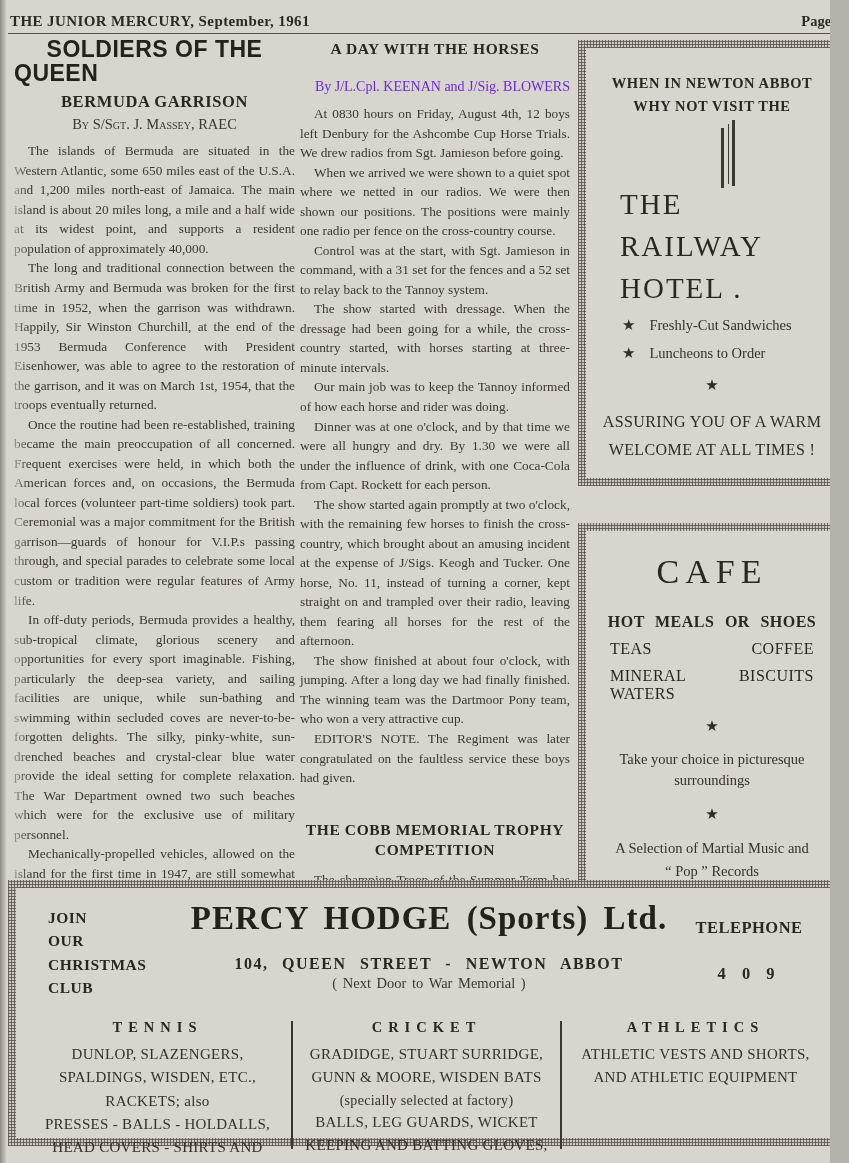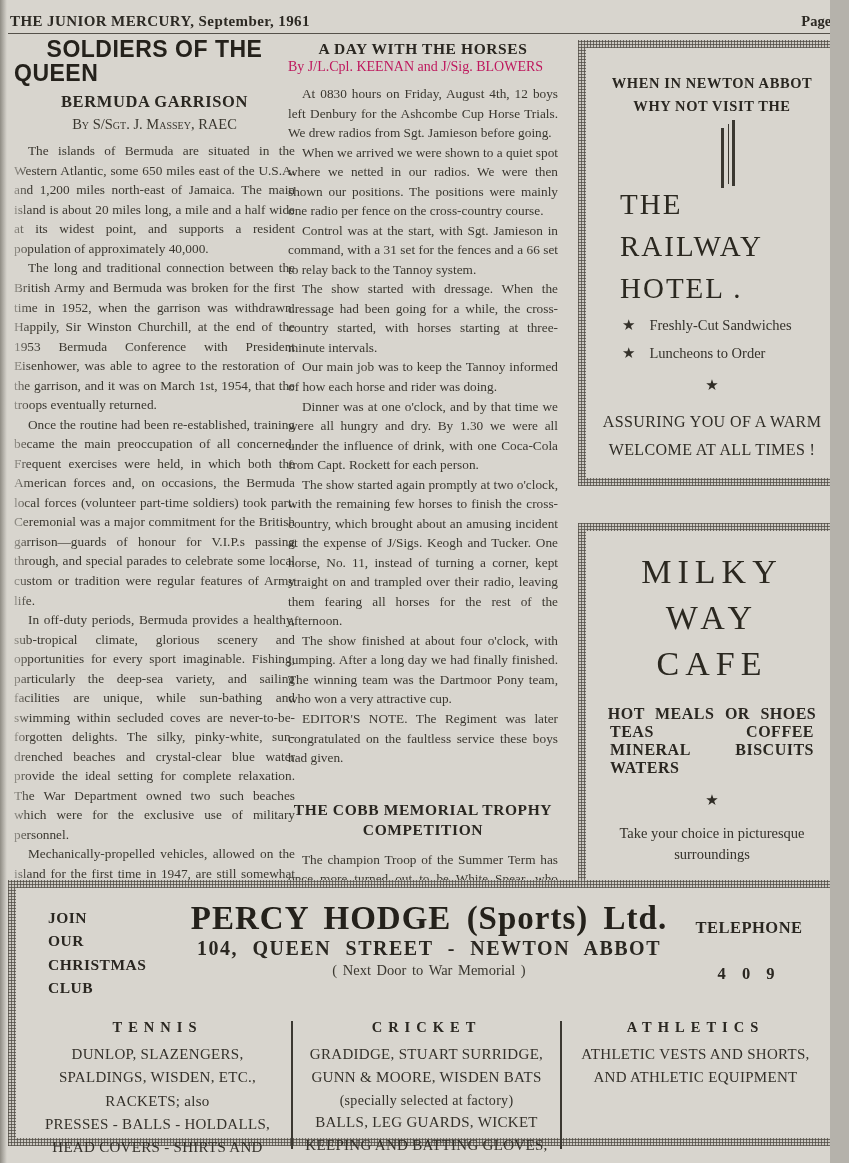--- a/index.html
+++ b/index.html
@@ -55,27 +55,27 @@
   .sub-head {
     font-weight:bold; font-size:16.5px; text-align:center; color:#2a2721;
     letter-spacing:.6px; margin-top:7px;
   }
   .byline {
     font-size:14.5px; text-align:center; color:#3a372f; margin-top:4px; margin-bottom:8px;
     font-variant:small-caps;
   }
 
   
-  #col-mid { left:288px; top:40px; width:270px; }
+  #col-mid { left:300px; top:40px; width:270px; }
   .mid-title {
     font-weight:bold; font-size:15.5px; text-align:center; color:#2a2721;
     letter-spacing:.6px;
   }
   .mid-byline {
-    font-size:14px; text-align:left; margin-top:1px; margin-bottom:9px; color:#be185d;
+    font-size:14px; text-align:right; margin-top:21px; margin-bottom:9px; color:#6d28d9;
   }
   .cobb-block { margin-top:32px; }
   .cobb-title { margin-bottom:10px; line-height:1.3; }
 
   
   .hatch {
     padding:8px;
     background:
       repeating-linear-gradient(0deg, rgba(78,74,66,.75) 0 1px, rgba(0,0,0,0) 1px 3px),
       repeating-linear-gradient(90deg, rgba(78,74,66,.75) 0 1px, rgba(0,0,0,0) 1px 3px),
@@ -96,33 +96,33 @@
   .hotel-name div { font-size:29px; letter-spacing:2px; line-height:1.0; margin-bottom:13px; }
   .rail-bullets { margin:6px 0 0 26px; }
   .rail-bullet { display:flex; align-items:baseline; font-size:14.5px; margin-bottom:10px; color:#34312a; }
   .rail-bullet .star-icon { margin-right:14px; font-size:15px; }
   .star-center { text-align:center; font-size:15px; margin:14px 0; color:#2f2c25; }
   .rail-footer { text-align:center; font-size:16px; letter-spacing:.4px; color:#2f2c25; line-height:1.75; }
 
   .milky { margin-top:37px; }
   .milky-title { text-align:center; font-size:34px; letter-spacing:6px; color:#2b2820; line-height:1.35; margin-top:4px; }
   .milky-menu-line { text-align:center; font-weight:bold; font-size:16px; letter-spacing:.5px; word-spacing:6px; margin-top:18px; color:#2a2721; }
-  .milky-row { display:flex; justify-content:space-between; font-weight:bold; font-size:16px; letter-spacing:.5px; padding:0 14px; color:#2a2721; }
+  .milky-row { display:flex; justify-content:space-between; font-weight:normal; font-size:16px; letter-spacing:.5px; padding:0 14px; margin-top:9px; color:#2a2721; }
   .milky-tag { text-align:center; font-size:14.5px; width:210px; margin:0 auto; line-height:1.45; color:#34312a; }
   .milky-sel { text-align:center; font-size:14.5px; line-height:1.6; color:#34312a; }
   .milky-addr { text-align:center; font-weight:bold; font-size:16px; letter-spacing:.3px; margin-top:18px; margin-bottom:4px; color:#2a2721; }
 
   
   .bottom-ad { position:absolute; left:8px; top:880px; width:837px; height:266px; }
   .bottom-inner { background:#d8d5ce; padding:12px 8px 24px; height:100%; }
   .ph-header { display:flex; }
   .ph-club { width:165px; padding:6px 0 0 24px; font-weight:bold; font-size:15.5px; line-height:1.5; letter-spacing:.5px; color:#2a2721; }
   .ph-center { flex:1; text-align:center; }
   .ph-title { font-weight:bold; font-size:33px; letter-spacing:1px; word-spacing:6px; color:#24211b; }
-  .ph-addr { font-weight:bold; font-size:20px; letter-spacing:1.5px; word-spacing:8px; margin-top:0; color:#2a2721; }
+  .ph-addr { font-weight:bold; font-size:16px; letter-spacing:1.5px; word-spacing:8px; margin-top:18px; color:#2a2721; }
   .ph-note { font-size:14.5px; word-spacing:2px; margin-top:2px; color:#3a372f; }
   .ph-phone { width:160px; text-align:center; padding-top:18px; font-weight:bold; color:#2a2721; }
   .ph-phone .tel { font-size:16.5px; letter-spacing:.5px; }
   .ph-phone .num { font-size:16.5px; letter-spacing:6px; margin-top:26px; }
   .ph-sections { display:flex; margin-top:20px; }
   .ph-section { flex:1; text-align:center; padding:0 6px; }
   .ph-sec-head { font-weight:bold; font-size:14.5px; letter-spacing:6px; color:#2a2721; margin-bottom:7px; }
   .ph-line { font-size:15px; line-height:1.55; letter-spacing:.3px; color:#34312a; }
   .ph-line.small { font-size:14px; }
   .vdiv { width:2px; background:#3b3831; height:128px; margin-top:2px; }
@@ -148,21 +148,21 @@
     <p class="body-p">In off-duty periods, Bermuda provides a healthy, sub-tropical climate, glorious scenery and opportunities for every sport imaginable.  Fishing, particularly the deep-sea variety, and sailing facilities are unique, while sun-bathing and swimming within secluded coves are never-to-be-forgotten delights.  The silky, pinky-white, sun-drenched beaches and crystal-clear blue water provide the ideal setting for complete relaxation.  The War Department owned two such beaches which were for the exclusive use of military personnel.</p>
     <p class="body-p">Mechanically-propelled vehicles, allowed on the island for the first time in 1947, are still somewhat of a novelty to the Bermudian.  The speed limits (nowhere more than 20 miles an hour) were rigidly enforced by the local police, and it was difficult to understand how the RASC drivers were able to overturn their vehicles and damage public and private property alike with such consistency !</p>
     <p class="body-p">The three-year tour for the regular soldier passes much too quickly:  it is with reluctance that he packs his kit and prepares for his return to home establishment.  So, it is said, it was with even greater reluctance that, in 1957, the Minister of Defence decided to once more withdraw the garrison from Bermuda.</p>
   </section>
 
   <section class="col" id="col-mid">
     <h2 class="mid-title">A DAY WITH THE HORSES</h2>
     <div class="mid-byline">By J/L.Cpl. KEENAN and J/Sig. BLOWERS</div>
     <p class="body-p">At 0830 hours on Friday, August 4th, 12 boys left Denbury for the Ashcombe Cup Horse Trials.  We drew radios from Sgt. Jamieson before going.</p>
     <p class="body-p">When we arrived we were shown to a quiet spot where we netted in our radios. We were then shown our positions.  The positions were mainly one radio per fence on the cross-country course.</p>
-    <p class="body-p">Control was at the start, with Sgt. Jamieson in command, with a 31 set for the fences and a 66 set to relay back to the Tannoy system.</p>
+    <p class="body-p">Control was at the start, with Sgt. Jamieson in command, with a 31 set for the fences and a 52 set to relay back to the Tannoy system.</p>
     <p class="body-p">The show started with dressage.  When the dressage had been going for a while, the cross-country started, with horses starting at three-minute intervals.</p>
     <p class="body-p">Our main job was to keep the Tannoy informed of how each horse and rider was doing.</p>
     <p class="body-p">Dinner was at one o'clock, and by that time we were all hungry and dry.  By 1.30 we were all under the influence of drink, with one Coca-Cola from Capt. Rockett for each person.</p>
     <p class="body-p">The show started again promptly at two o'clock, with the remaining few horses to finish the cross-country, which brought about an amusing incident at the expense of J/Sigs. Keogh and Tucker.  One horse, No. 11, instead of turning a corner, kept straight on and trampled over their radio, leaving them fearing all horses for the rest of the afternoon.</p>
     <p class="body-p">The show finished at about four o'clock, with jumping.  After a long day we had finally finished.  The winning team was the Dartmoor Pony team, who won a very attractive  cup.</p>
     <p class="body-p">EDITOR'S NOTE.  The Regiment was later congratulated on the faultless service these boys had given.</p>
 
     <div class="cobb-block">
       <h2 class="mid-title cobb-title">
         <span>THE COBB MEMORIAL TROPHY</span><br>
@@ -207,21 +207,20 @@
         <div class="rail-footer">
           <div>ASSURING YOU OF A WARM</div>
           <div>WELCOME AT ALL TIMES !</div>
         </div>
       </div>
     </div>
 
     <div class="hatch milky">
       <div class="ad-inner">
         <div class="milky-title">
-          <div>MILKY WAY</div>
           <div>CAFE</div>
         </div>
         <div class="milky-menu-line">HOT MEALS OR SHOES</div>
         <div class="milky-row">
           <span>TEAS</span>
           <span>COFFEE</span>
         </div>
         <div class="milky-row">
           <span>MINERAL WATERS</span>
           <span>BISCUITS</span>

